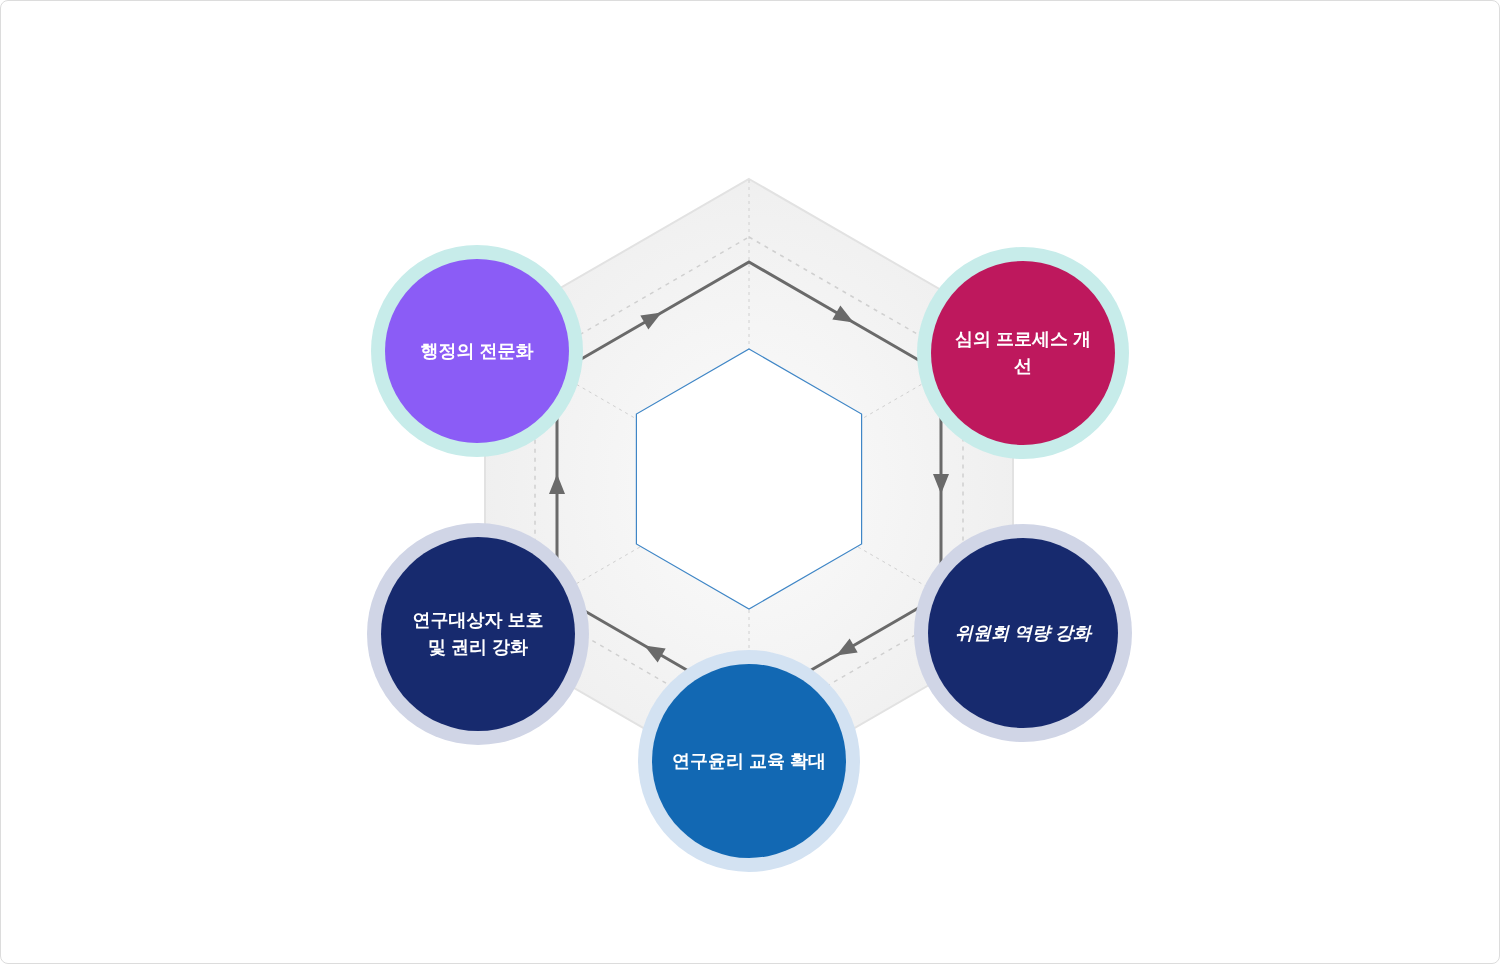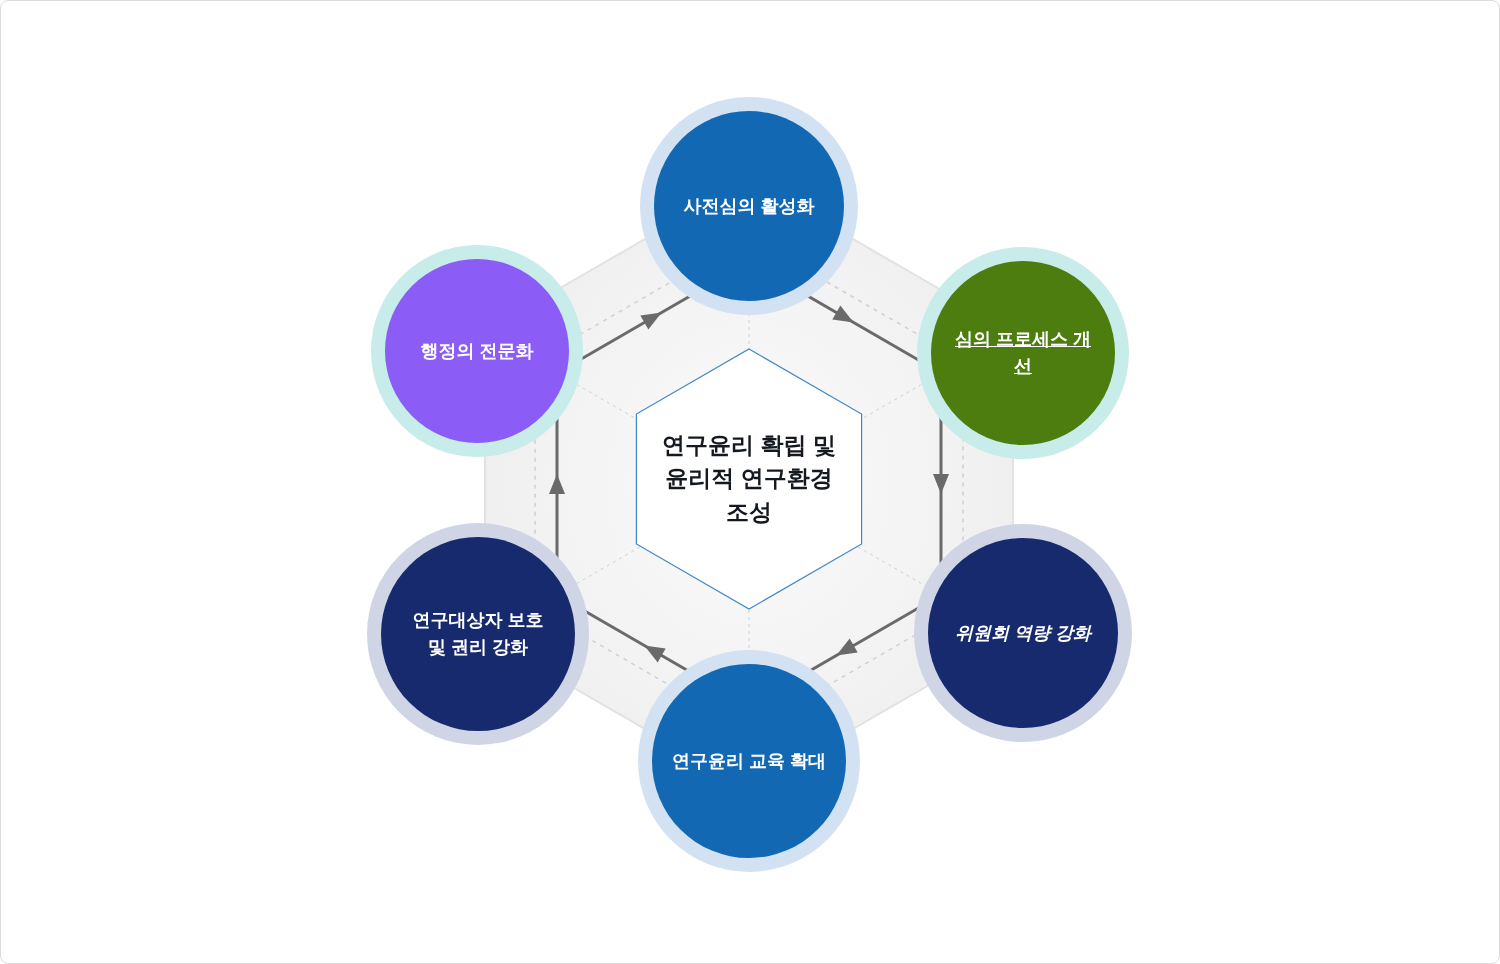--- a/index.html
+++ b/index.html
@@ -94,31 +94,23 @@
       <path d="M748,261 L940,372 L940,594 L748,705 L556,594 L556,372 Z" style="fill:none" stroke-width="3"></path>
       <polygon points="-10,-8 10,0 -10,8" transform="translate(844,316.5) rotate(30)" stroke="none"></polygon>
       <polygon points="-10,-8 10,0 -10,8" transform="translate(940,483) rotate(90)" stroke="none"></polygon>
       <polygon points="-10,-8 10,0 -10,8" transform="translate(844,649.5) rotate(150)" stroke="none"></polygon>
       <polygon points="-10,-8 10,0 -10,8" transform="translate(652,649.5) rotate(210)" stroke="none"></polygon>
       <polygon points="-10,-8 10,0 -10,8" transform="translate(556,483) rotate(270)" stroke="none"></polygon>
       <polygon points="-10,-8 10,0 -10,8" transform="translate(652,316.5) rotate(330)" stroke="none"></polygon>
     </g>
   </svg>
 
-  <div class="center-text">
-    <span>연구윤리 확립 및</span>
-    <span>윤리적 연구환경</span>
-    <span>조성</span>
-  </div>
 
-  <div class="node node-top" style="background-color: rgb(18, 104, 179); --halo: #d3e2f2;">
-    <span class="node-label">사전심의 활성화</span>
-  </div>
 
-  <div class="node node-top-right" style="background-color: #4d7c0f; text-decoration: underline; --halo: #c7ecea;">
+  <div class="node node-top-right" style="background-color: #be185d; --halo: #c7ecea;">
     <span class="node-label">심의 프로세스 개선</span>
   </div>
 
   <div class="node node-bottom-right" style="background-color: rgb(23, 42, 110); --halo: #d0d5e6;">
     <span class="node-label">위원회 역량 강화</span>
   </div>
 
   <div class="node node-bottom" style="background-color: rgb(18, 104, 179); --halo: #d3e2f2;">
     <span class="node-label">연구윤리 교육 확대</span>
   </div>

